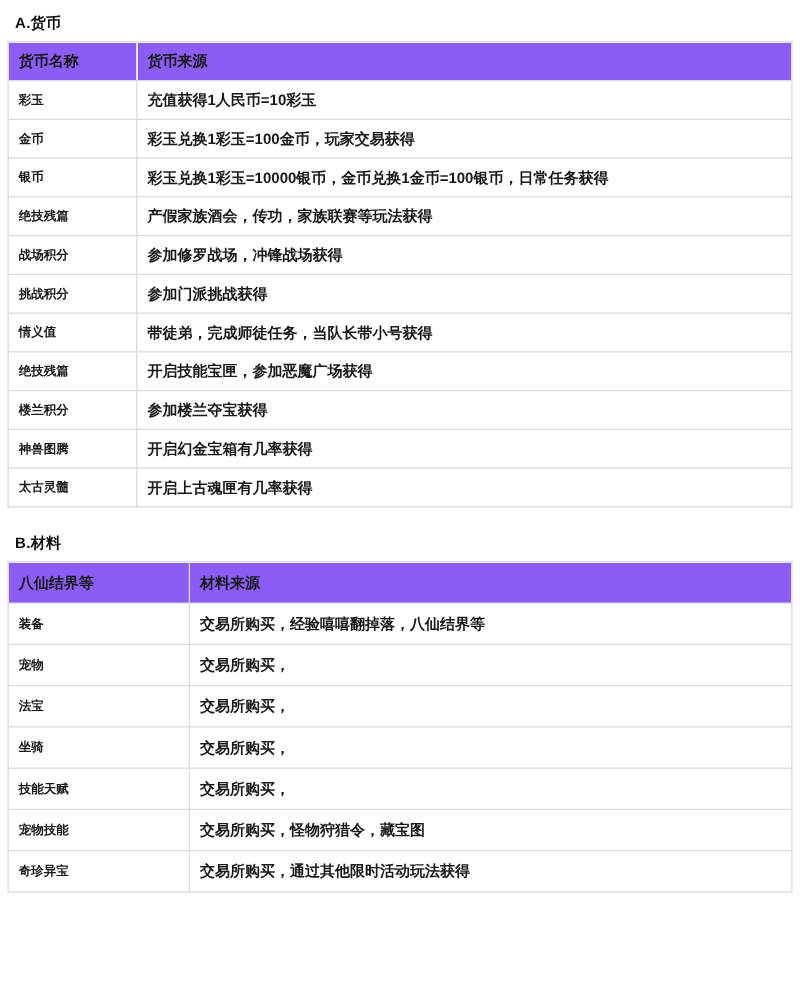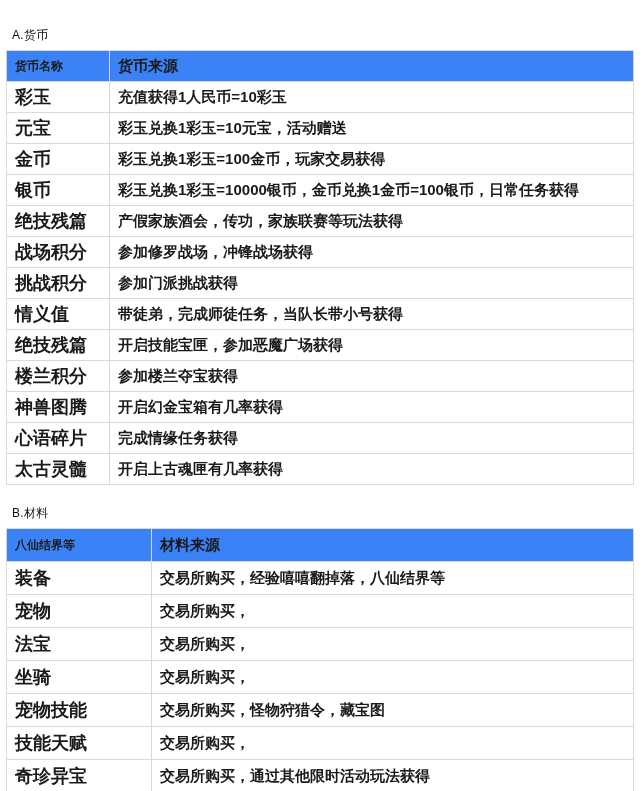--- a/index.html
+++ b/index.html
@@ -17,25 +17,24 @@
   .page {
     width: 640px;
     box-sizing: border-box;
     padding: 8px 6px 10px 6px;
   }
   .section {
     margin-bottom: 18px;
   }
   .section-title {
     font-size: 12px;
-    font-weight: normal;
+    font-weight: bold;
     color: #111;
     padding: 2px 0 6px 6px;
     letter-spacing: 0.3px;
-    margin-top: 17px;
   }
   table.data-table {
     border-collapse: collapse;
     width: 628px;
     table-layout: fixed;
     font-size: 11.5px;
   }
   table.data-table th,
   table.data-table td {
     border: 1px solid #d9d9d9;
@@ -44,35 +43,35 @@
     vertical-align: middle;
     text-align: left;
     font-weight: bold;
     color: #1a1a1a;
     overflow: hidden;
     white-space: nowrap;
   }
   table.data-table th {
     font-weight: bold;
     font-size: 12px;
-    background: #3b82f6;
+    background: #8b5cf6;
   }
   table.data-table td.col-name,
   table.data-table th.col-name {
     width: 88px;
     font-weight: bold;
-    font-size: 18px;
+    font-size: 10px;
     padding-left: 8px;
   }
   table.data-table th.col-name {
     font-size: 12px;
   }
   table.data-table td.col-src,
   table.data-table th.col-src {
-    font-size: 15px;
+    font-size: 12px;
     padding-left: 8px;
   }
   .sec-a table.data-table td.col-name,
   .sec-a table.data-table th.col-name {
     width: 88px;
   }
   .sec-b table.data-table td.col-name,
   .sec-b table.data-table th.col-name {
     width: 130px;
   }
@@ -92,24 +91,20 @@
       <thead>
         <tr>
           <th class="col-name">货币名称</th>
           <th class="col-src">货币来源</th>
         </tr>
       </thead>
       <tbody>
         <tr>
           <td class="col-name">彩玉</td>
           <td class="col-src">充值获得1人民币=10彩玉</td>
-        </tr>
-        <tr>
-          <td class="col-name">元宝</td>
-          <td class="col-src">彩玉兑换1彩玉=10元宝，活动赠送</td>
         </tr>
         <tr>
           <td class="col-name">金币</td>
           <td class="col-src">彩玉兑换1彩玉=100金币，玩家交易获得</td>
         </tr>
         <tr>
           <td class="col-name">银币</td>
           <td class="col-src">彩玉兑换1彩玉=10000银币，金币兑换1金币=100银币，日常任务获得</td>
         </tr>
         <tr>
@@ -134,24 +129,20 @@
         </tr>
         <tr>
           <td class="col-name">楼兰积分</td>
           <td class="col-src">参加楼兰夺宝获得</td>
         </tr>
         <tr>
           <td class="col-name">神兽图腾</td>
           <td class="col-src">开启幻金宝箱有几率获得</td>
         </tr>
         <tr>
-          <td class="col-name">心语碎片</td>
-          <td class="col-src">完成情缘任务获得</td>
-        </tr>
-        <tr>
           <td class="col-name">太古灵髓</td>
           <td class="col-src">开启上古魂匣有几率获得</td>
         </tr>
       </tbody>
     </table>
   </div>
 
   <div class="section sec-b">
     <div class="section-title">B.材料</div>
     <table class="data-table">
@@ -172,26 +163,26 @@
         </tr>
         <tr>
           <td class="col-name">法宝</td>
           <td class="col-src">交易所购买，</td>
         </tr>
         <tr>
           <td class="col-name">坐骑</td>
           <td class="col-src">交易所购买，</td>
         </tr>
         <tr>
+          <td class="col-name">技能天赋</td>
+          <td class="col-src">交易所购买，</td>
+        </tr>
+        <tr>
           <td class="col-name">宠物技能</td>
           <td class="col-src">交易所购买，怪物狩猎令，藏宝图</td>
-        </tr>
-        <tr>
-          <td class="col-name">技能天赋</td>
-          <td class="col-src">交易所购买，</td>
         </tr>
         <tr>
           <td class="col-name">奇珍异宝</td>
           <td class="col-src">交易所购买，通过其他限时活动玩法获得</td>
         </tr>
 
       </tbody>
     </table>
   </div>
 

